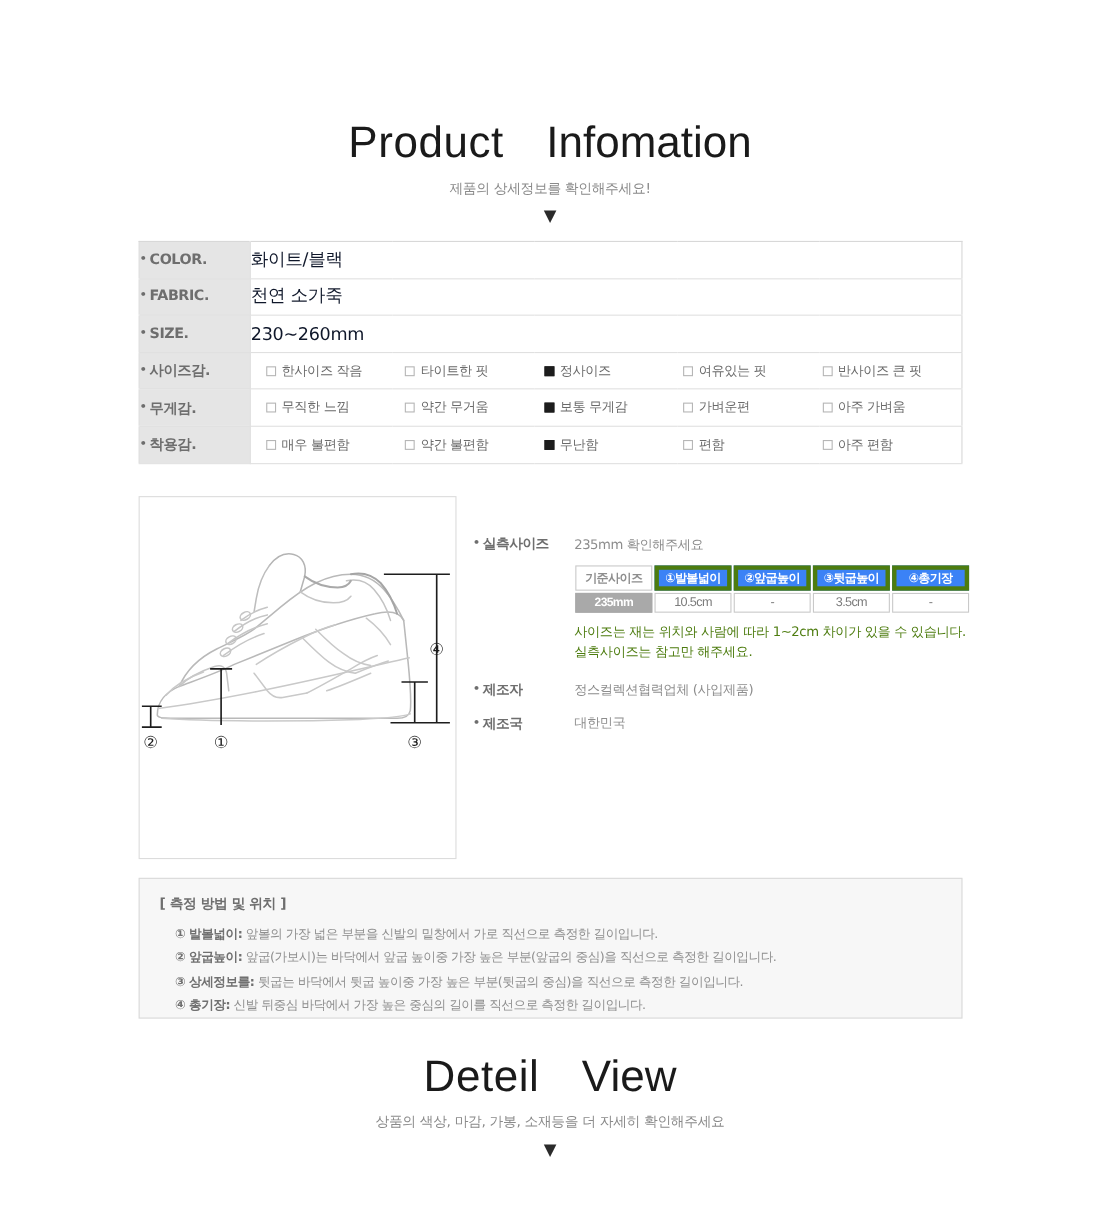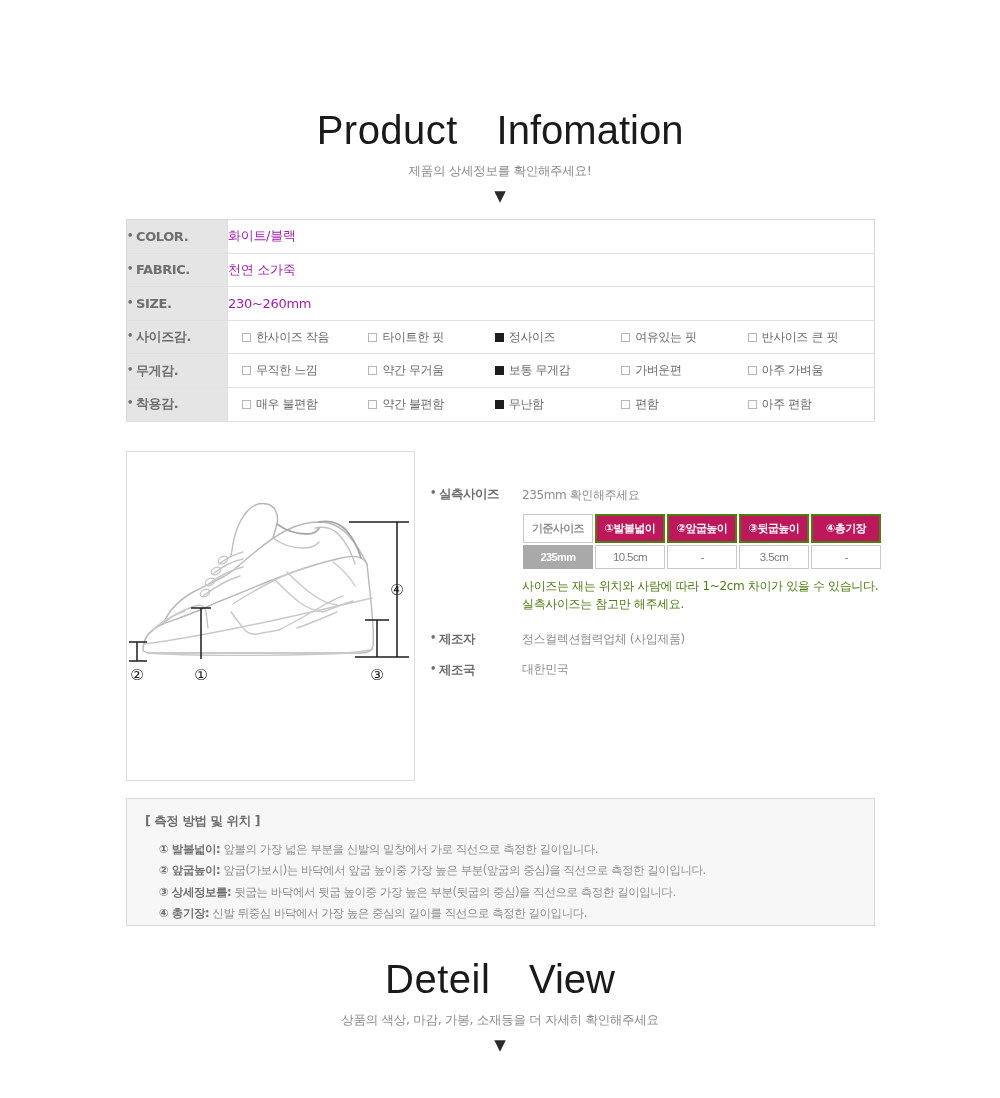--- a/index.html
+++ b/index.html
@@ -65,22 +65,22 @@
     color: #6e6e6e;
     font-weight: bold;
     font-size: 13px;
     padding-left: 14px;
     letter-spacing: -0.4px;
     border-right: 1px solid #e0e0e0;
   }
   td.spec-label .dot { font-size: 10px; vertical-align: 2px; margin-right: 3px; }
   td.spec-value {
     padding-left: 18px;
-    font-size: 13px;
-    color: #a21caf;
+    font-size: 16px;
+    color: #0f172a;
     letter-spacing: -0.3px;
   }
   .opt-row { display: flex; padding-left: 14px; }
   .opt {
     flex: 0 0 20%;
     font-size: 12px;
     color: #6a6a6a;
     letter-spacing: -0.4px;
     display: flex;
     align-items: center;
@@ -129,32 +129,32 @@
     border-spacing: 2px;
     margin: 7px 0 6px -1px;
     table-layout: fixed;
   }
   #size-table th, #size-table td {
     height: 18px;
     font-size: 11px;
     font-weight: bold;
     text-align: center;
     letter-spacing: -0.6px;
-    padding: 5px 4px;
+    padding: 0 4px;
   }
   #size-table th { width: 70px; }
   #size-table th.first {
     background: #fff;
     color: #8e8e8e;
     border: 1px solid #c9c9c9;
   }
   #size-table th.hdr {
-    background: #be185d;
+    background: #3b82f6;
     color: #ffffff;
-    border: 2px solid #4d7c0f;
+    border: 4px solid #4d7c0f;
   }
   #size-table td.first {
     background: #a9a9a9;
     color: #ffffff;
     border: 1px solid #a9a9a9;
     font-family: "Liberation Sans", sans-serif;
   }
   #size-table td.cell {
     background: #ffffff;
     color: #7c7c7c;

